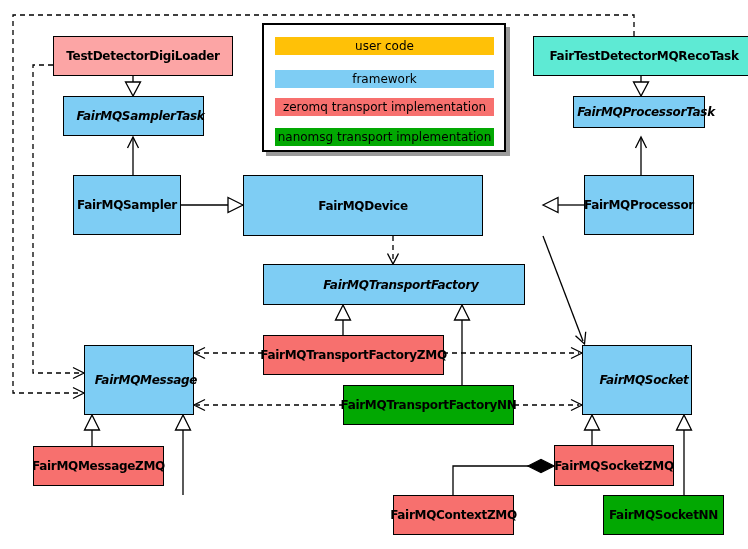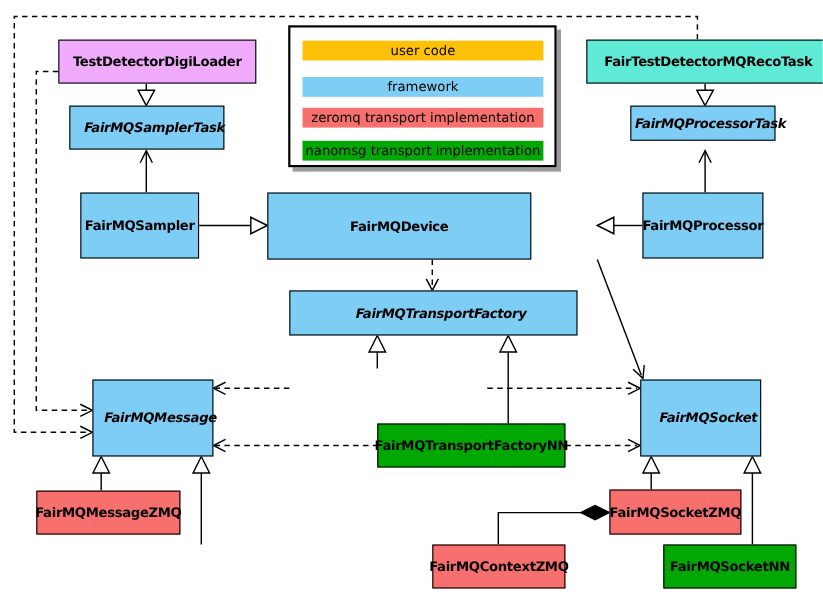--- a/index.html
+++ b/index.html
@@ -144,36 +144,37 @@
     </g>
   </svg>
 
   <div class="legend">
     <div class="legend-item li0" style="background: rgb(255, 193, 7);">user code</div>
     <div class="legend-item li1" style="background: rgb(126, 205, 244);">framework</div>
     <div class="legend-item li2" style="background: rgb(247, 112, 110);">zeromq transport implementation</div>
     <div class="legend-item li3" style="background: rgb(2, 168, 2);">nanomsg transport implementation</div>
   </div>
 
-  <div class="node" style="left: 53px; top: 36px; width: 180px; height: 40px; background: #f0abfc;">TestDetectorDigiLoader</div>
+  <div class="node" style="left: 53px; top: 36px; width: 180px; height: 40px; background: #fca5a5;">TestDetectorDigiLoader</div>
 
   <div class="node" style="left: 533px; top: 36px; width: 222px; height: 40px; background: #5eead4;">FairTestDetectorMQRecoTask</div>
 
   <div class="node abstract" style="left: 63px; top: 96px; width: 141px; height: 40px; background: rgb(126, 205, 244);">FairMQSamplerTask</div>
 
   <div class="node abstract" style="left: 573px; top: 96px; width: 132px; height: 32px; background: rgb(126, 205, 244);">FairMQProcessorTask</div>
 
   <div class="node" style="left: 73px; top: 175px; width: 108px; height: 60px; background: rgb(126, 205, 244);">FairMQSampler</div>
 
   <div class="node" style="left: 243px; top: 175px; width: 240px; height: 61px; background: rgb(126, 205, 244);">FairMQDevice</div>
 
   <div class="node" style="left: 584px; top: 175px; width: 110px; height: 60px; background: rgb(126, 205, 244);">FairMQProcessor</div>
 
   <div class="node abstract" style="left: 263px; top: 264px; width: 262px; height: 41px; background: rgb(126, 205, 244);">FairMQTransportFactory</div>
 
+  <div class="node" style="left: 263px; top: 335px; width: 181px; height: 40px; background: rgb(247, 112, 110);">FairMQTransportFactoryZMQ</div>
 
   <div class="node" style="left: 343px; top: 385px; width: 171px; height: 40px; background: rgb(2, 168, 2);">FairMQTransportFactoryNN</div>
 
   <div class="node abstract" style="left: 84px; top: 345px; width: 110px; height: 70px; background: rgb(126, 205, 244);">FairMQMessage</div>
 
   <div class="node abstract" style="left: 582px; top: 345px; width: 110px; height: 70px; background: rgb(126, 205, 244);">FairMQSocket</div>
 
   <div class="node" style="left: 33px; top: 446px; width: 131px; height: 40px; background: rgb(247, 112, 110);">FairMQMessageZMQ</div>
 
 

